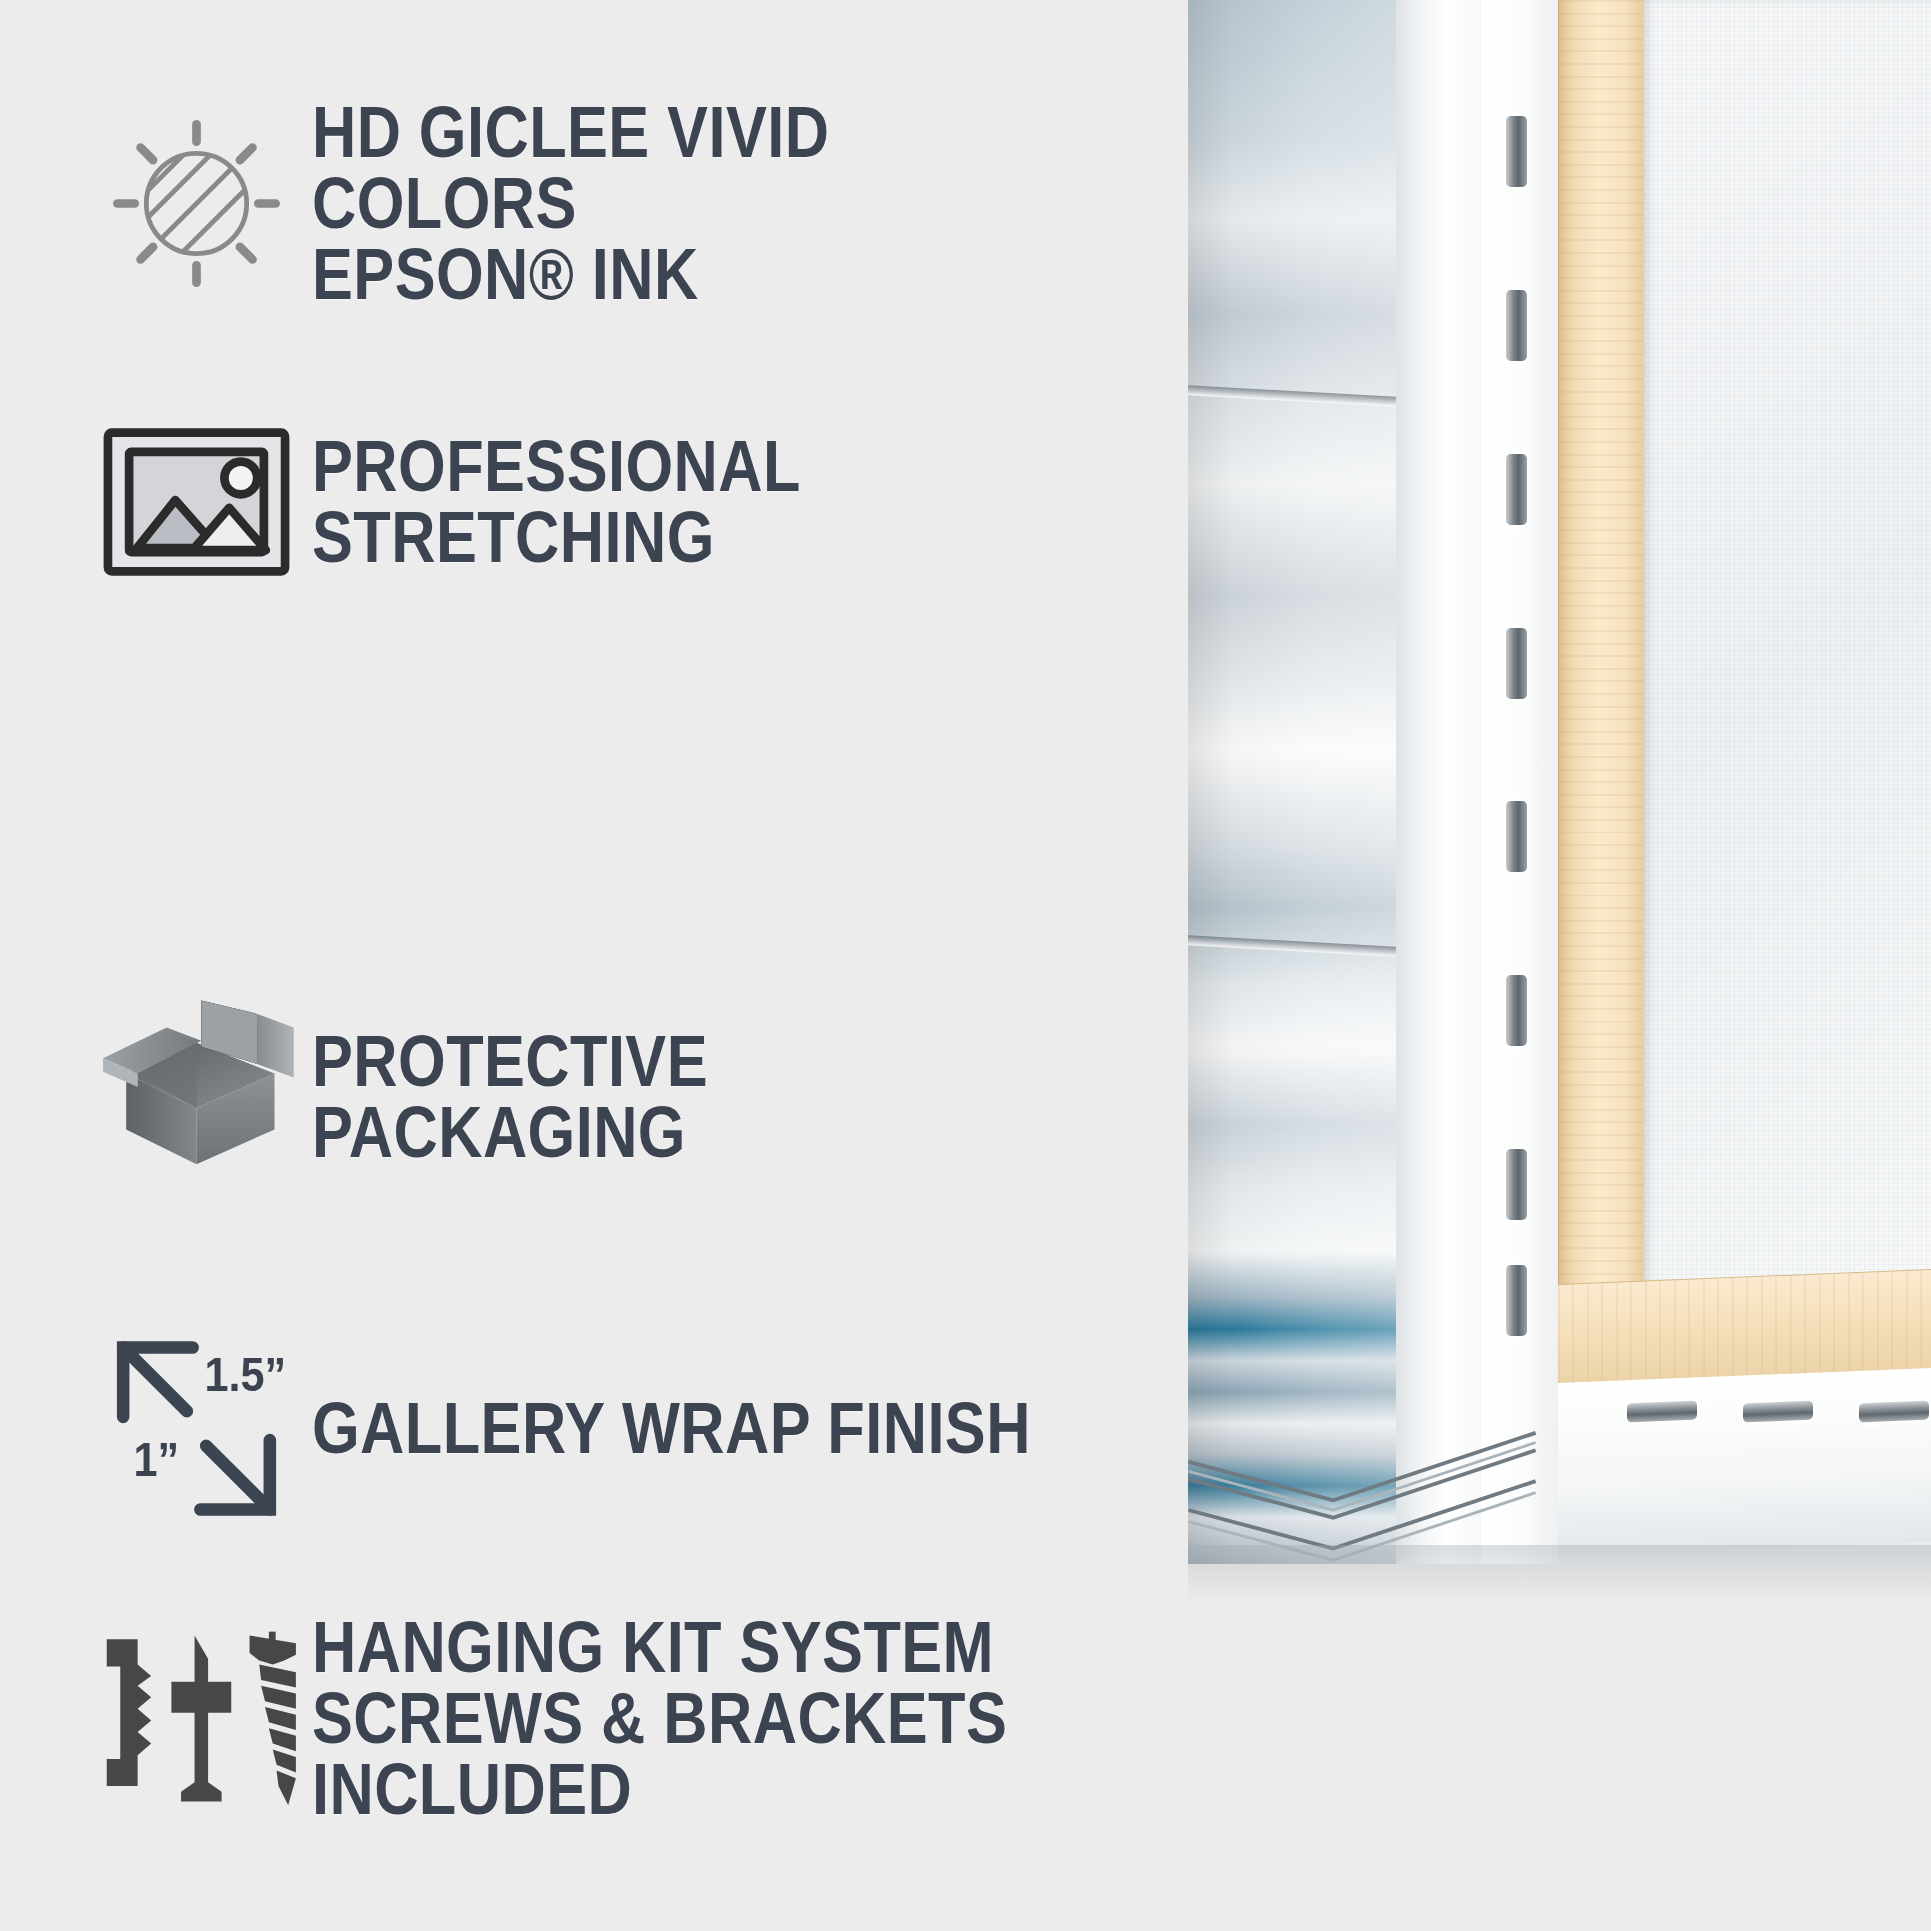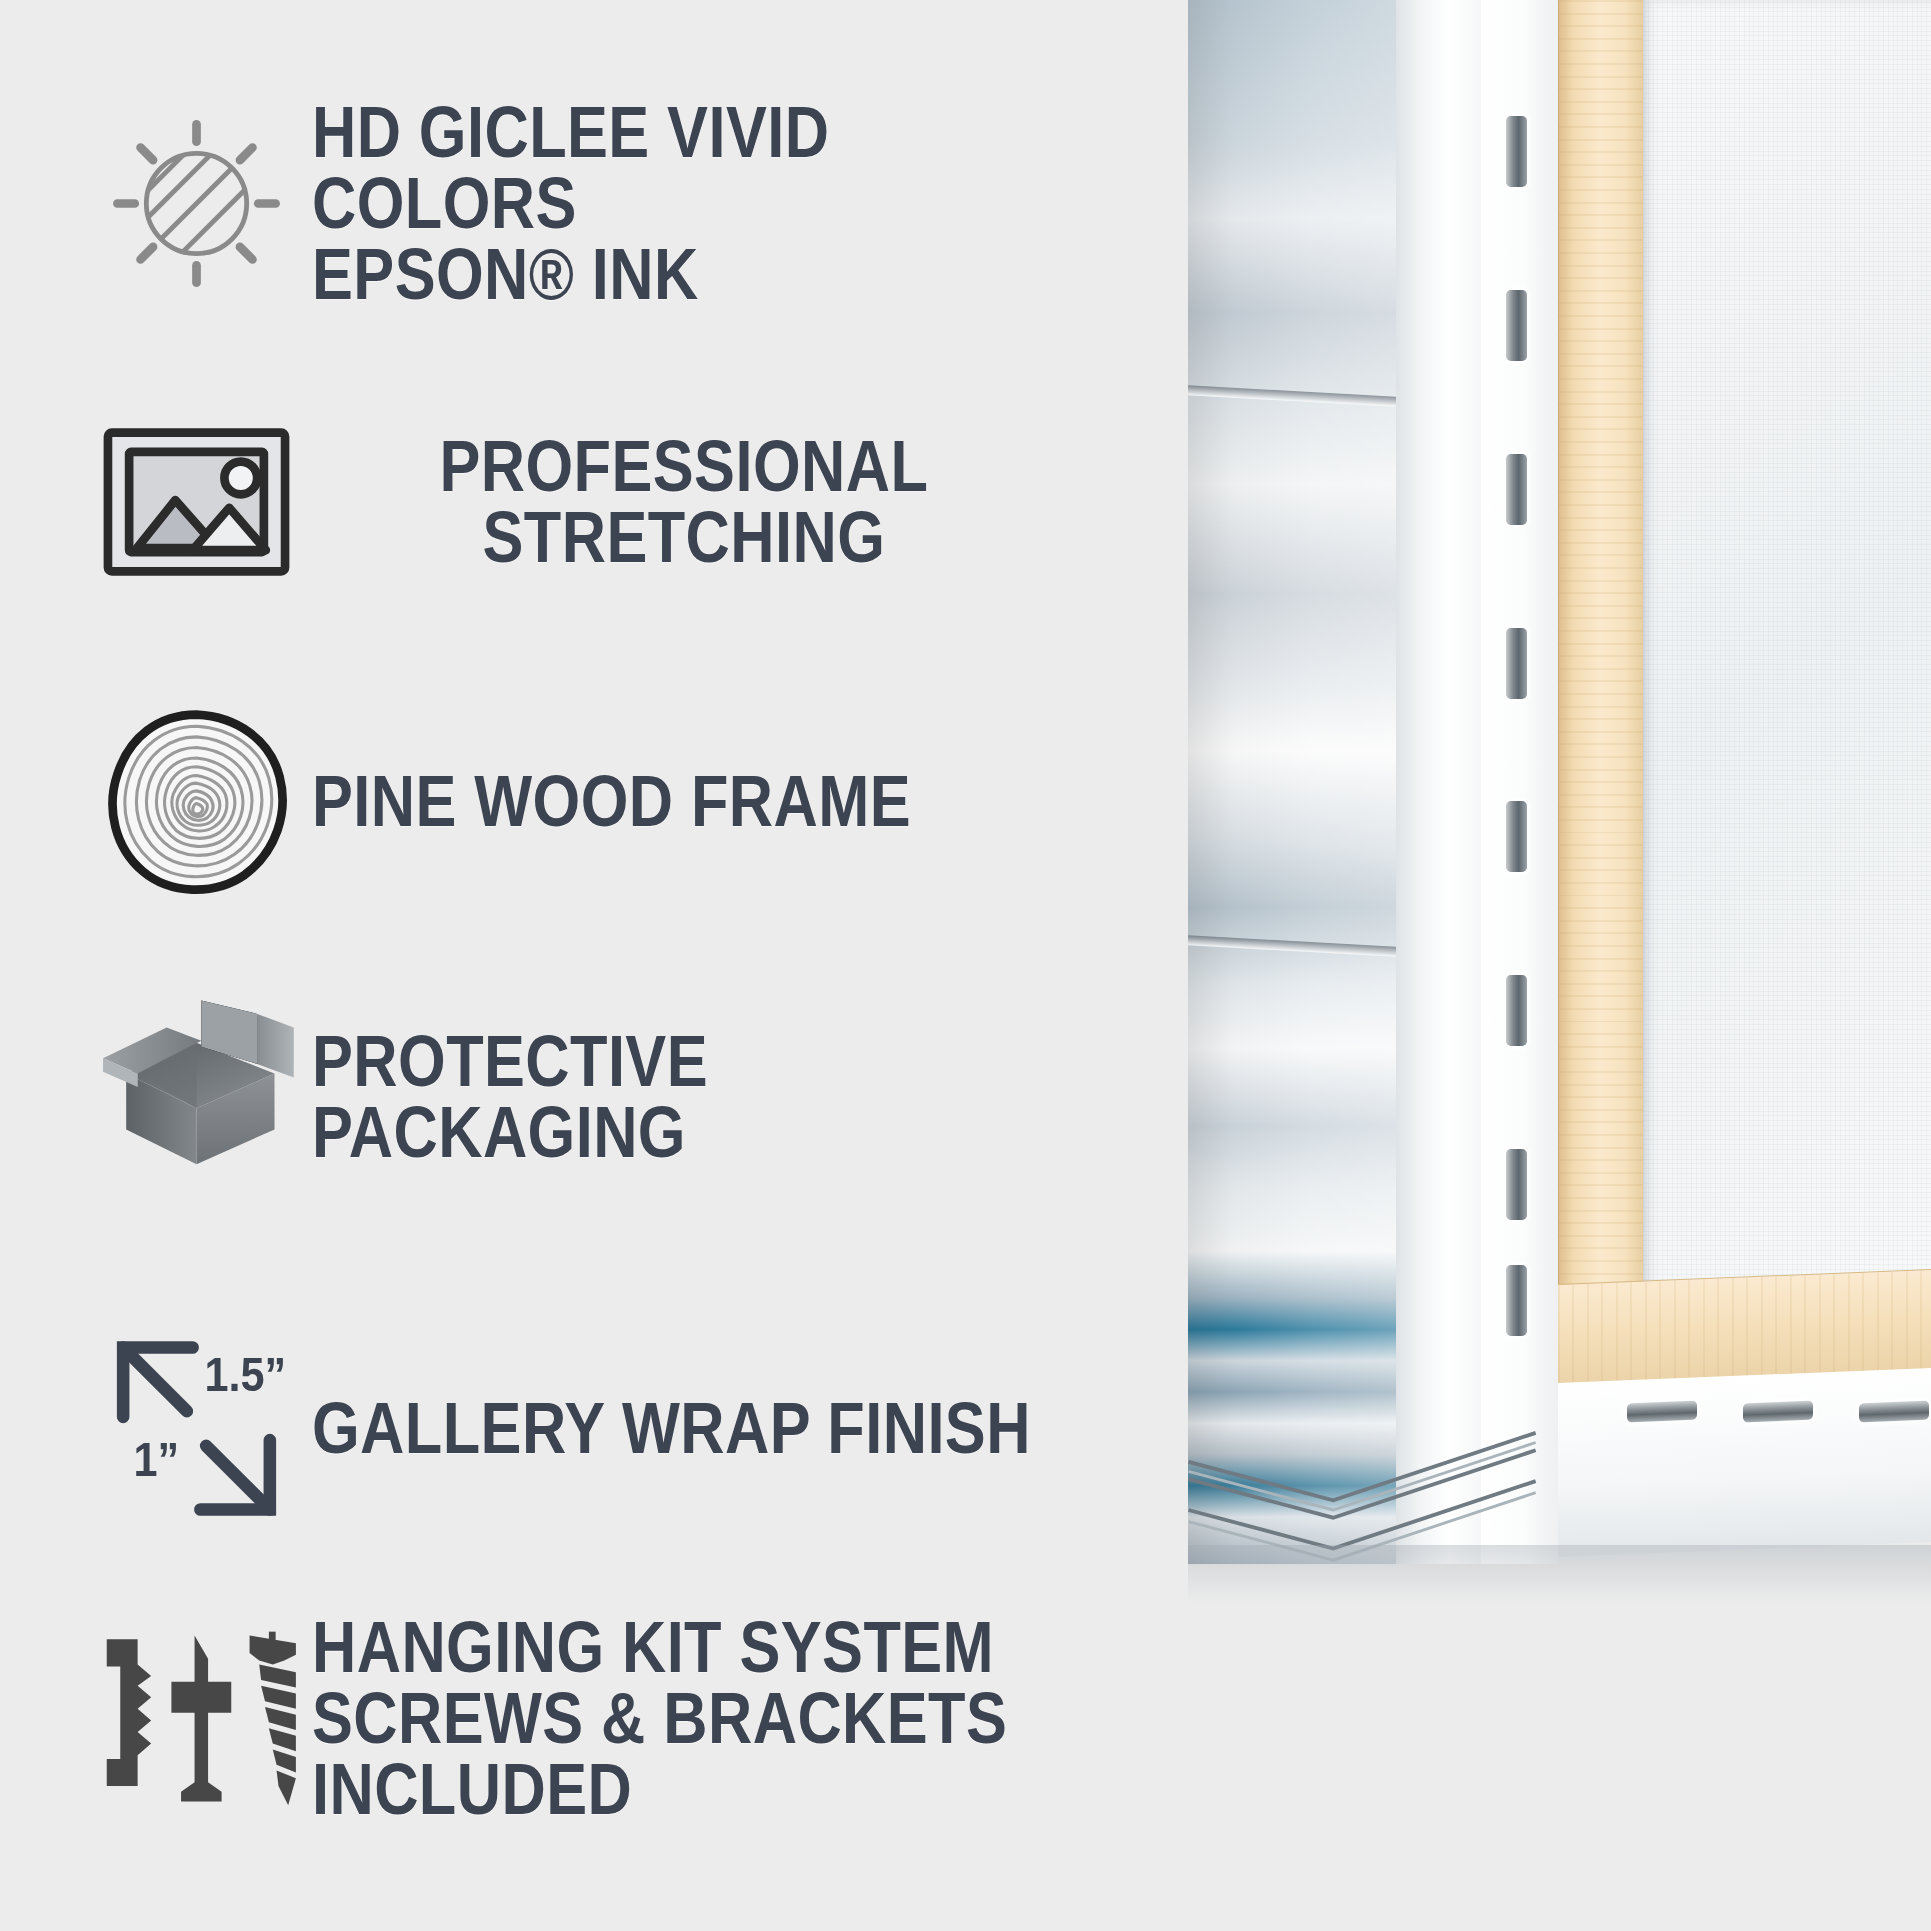--- a/index.html
+++ b/index.html
@@ -55,21 +55,21 @@
     transform-origin: left center;
     white-space: pre-line;
     margin-left: 11.6px;
     text-shadow: 0 1px 0 rgba(255,255,255,0.55);
   }
 
   .feature-label.two-line { font-size: 73px; }
 
   
   #row-0 { top: 97px;  }
-  #row-1 { top: 425px; text-align: center;  }
+  #row-1 { top: 425px;  }
   #row-2 { top: 705px;  }
   #row-3 { top: 985px; align-items: flex-end; }
   #row-4 { top: 1332px; }
   #row-5 { top: 1612px; }
 
   
   #photo {
     position: absolute;
     left: 1188px;
     top: 0;
@@ -339,41 +339,20 @@
           <rect x="8" y="8" width="184" height="144" rx="4" fill="#e4e5e8" stroke="#2b2b2b" stroke-width="9"></rect>
           <rect x="30" y="28" width="140" height="104" rx="2" fill="#d3d5d9" stroke="#2b2b2b" stroke-width="9"></rect>
           <path d="M38 128 L78 78 L122 128 Z" fill="#b9bcc2" stroke="#2b2b2b" stroke-width="9" stroke-linejoin="round"></path>
           <path d="M96 130 L134 86 L172 130 Z" fill="#eceef0" stroke="#2b2b2b" stroke-width="9" stroke-linejoin="round"></path>
           <circle cx="146" cy="55" r="17" fill="#f2f3f4" stroke="#2b2b2b" stroke-width="9"></circle>
         </svg>
       </div>
       <div class="feature-label">PROFESSIONAL STRETCHING</div>
     </div>
 
-    <div class="feature-row" id="row-2">
-      <div class="icon-box">
-        <svg class="ico" width="193" height="193" viewBox="0 0 200 200" aria-hidden="true">
-          <path d="M100 10 C142 12 176 36 186 74 C196 112 182 152 150 176
-                   C118 198 72 196 44 172 C16 148 6 108 18 72 C30 34 60 10 100 10 Z" fill="#f7f7f7" stroke="#1f1f1f" stroke-width="9"></path>
-          <g fill="none" stroke="#9a9a9a" stroke-width="3.2">
-            <path d="M100 22 C136 24 166 44 175 76 C184 108 172 144 144 164 C116 184 76 182 52 161 C28 140 20 106 30 75 C40 44 66 22 100 22 Z"></path>
-            <path d="M100 33 C131 35 157 52 165 79 C173 107 163 138 139 155 C115 172 80 170 60 152 C40 134 33 105 41 78 C49 52 71 33 100 33 Z"></path>
-            <path d="M100 44 C126 46 148 60 155 83 C162 105 154 131 134 146 C114 160 84 159 67 143 C50 128 44 104 51 81 C58 59 76 44 100 44 Z"></path>
-            <path d="M100 55 C121 57 140 68 146 87 C152 106 145 127 129 139 C113 150 88 149 74 136 C60 123 55 103 61 84 C67 66 81 55 100 55 Z"></path>
-            <path d="M100 64 C117 66 133 75 138 90 C143 105 137 122 124 132 C111 141 91 140 79 130 C68 119 64 103 69 88 C74 73 85 64 100 64 Z"></path>
-            <path d="M100 73 C113 75 126 82 130 93 C134 105 130 118 120 125 C110 133 94 132 85 124 C76 116 72 103 76 92 C81 81 89 73 100 73 Z"></path>
-            <path d="M100 81 C110 83 120 88 123 97 C126 105 123 115 115 121 C107 126 95 126 88 120 C81 114 78 104 81 96 C85 87 92 81 100 81 Z"></path>
-            <path d="M100 89 C107 90 114 94 116 100 C119 106 116 113 111 117 C105 121 97 120 92 116 C87 112 85 105 87 99 C90 93 95 89 100 89 Z"></path>
-            <path d="M100 96 C105 97 109 99 111 103 C112 107 110 111 107 114 C103 116 98 116 95 113 C92 110 91 106 93 102 C95 98 97 96 100 96 Z"></path>
-            <path d="M100 102 C103 103 105 104 106 106 C107 108 106 111 104 112 C101 114 99 113 97 112 C96 110 96 107 97 105 C98 103 99 102 100 102 Z"></path>
-          </g>
-        </svg>
-      </div>
-      <div class="feature-label">PINE WOOD FRAME</div>
-    </div>
 
     <div class="feature-row" id="row-3">
       <div class="icon-box">
         <svg class="ico" width="203" height="183" viewBox="0 0 210 190" aria-hidden="true">
           <defs>
             <linearGradient id="bxFront" x1="0" y1="0" x2="0" y2="1">
               <stop offset="0" stop-color="#8e9296"></stop>
                 <stop offset="1" stop-color="#6d7276"></stop>
             </linearGradient>
             <linearGradient id="bxSide" x1="0" y1="0" x2="1" y2="0">

